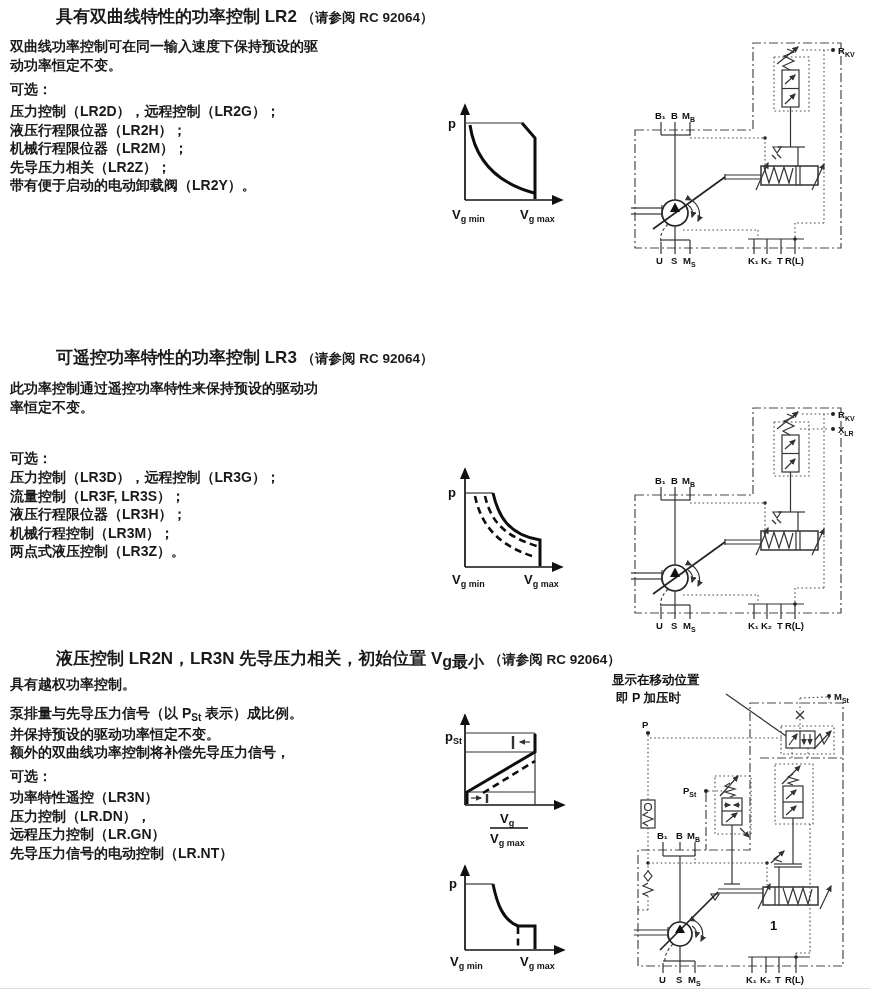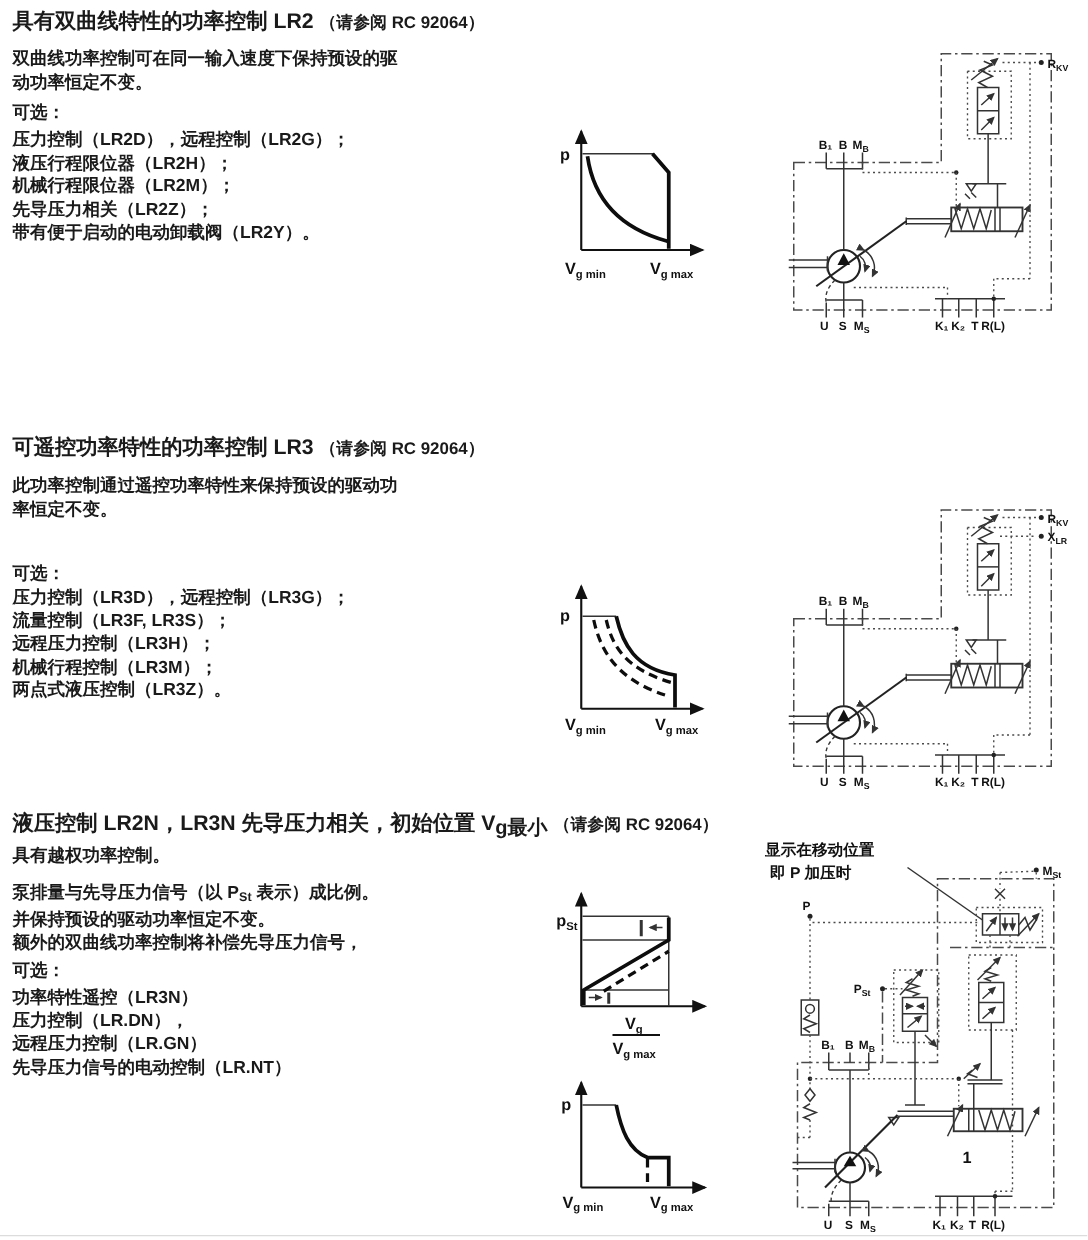--- a/index.html
+++ b/index.html
@@ -1,19 +1,19 @@
 <!DOCTYPE html>
 <html><head>
 <meta charset="utf-8">
 <style>
   html,body{margin:0;padding:0;}
   body{width:870px;height:992px;position:relative;background:#ffffff;overflow:hidden;
        font-family:"Liberation Sans","DejaVu Sans",sans-serif;color:#1a1a1a;}
   .abs{position:absolute;}
-  .h1{font-size:17px;font-weight:bold;white-space:nowrap;}
+  .h1{font-size:17px;font-weight:bold;white-space:nowrap;margin-left:46px;}
   .h1 .note{font-size:13.5px;font-weight:bold;}
   .h1 .tsub{font-size:16px;font-weight:bold;position:relative;top:3px;}
   .body-text{font-size:14px;font-weight:bold;line-height:18.5px;white-space:nowrap;}
   .body-text .sub{font-size:10px;position:relative;top:3px;}
   .opts div{white-space:nowrap;}
   svg text{font-family:"Liberation Sans","DejaVu Sans",sans-serif;}
   .fr{fill:none;stroke:#4a4a4a;stroke-width:1.2;stroke-dasharray:9 3 2 3;}
   .dot{fill:none;stroke:#4a4a4a;stroke-width:1.1;stroke-dasharray:1.6 2.6;}
   .sl{fill:none;stroke:#333;stroke-width:1.2;}
   .sl2{fill:none;stroke:#222;stroke-width:1.7;}
@@ -148,21 +148,21 @@
   <span class="note">（请参阅 RC 92064）</span>
 </div>
 <div class="abs body-text" style="left:10px;top:379px;">
   <div>此功率控制通过遥控功率特性来保持预设的驱动功</div>
   <div>率恒定不变。</div>
 </div>
 <div class="abs body-text" style="left:10px;top:449px;">可选：</div>
 <div class="abs body-text opts" style="left:10px;top:468px;">
   <div>压力控制（LR3D），远程控制（LR3G）；</div>
   <div>流量控制（LR3F, LR3S）；</div>
-  <div>远程压力控制（LR3H）；</div>
+  <div>液压行程限位器（LR3H）；</div>
   <div>机械行程控制（LR3M）；</div>
   <div>两点式液压控制（LR3Z）。</div>
 </div>
 
 <svg class="abs" style="left:440px;top:455px;" width="175" height="140" viewBox="0 0 175 140">
   <line class="ax" x1="25" y1="112" x2="25" y2="14" marker-end="url(#axh)"></line>
   <line class="ax" x1="25" y1="112" x2="122" y2="112" marker-end="url(#axh)"></line>
   <line class="thin" x1="26" y1="38" x2="53" y2="38"></line>
   <path class="thk" d="M53,38 C58,60 68,80 100,85 L100,111"></path>
   <path class="cdsh" d="M35,41 C40,64 52,88 92,101"></path>

